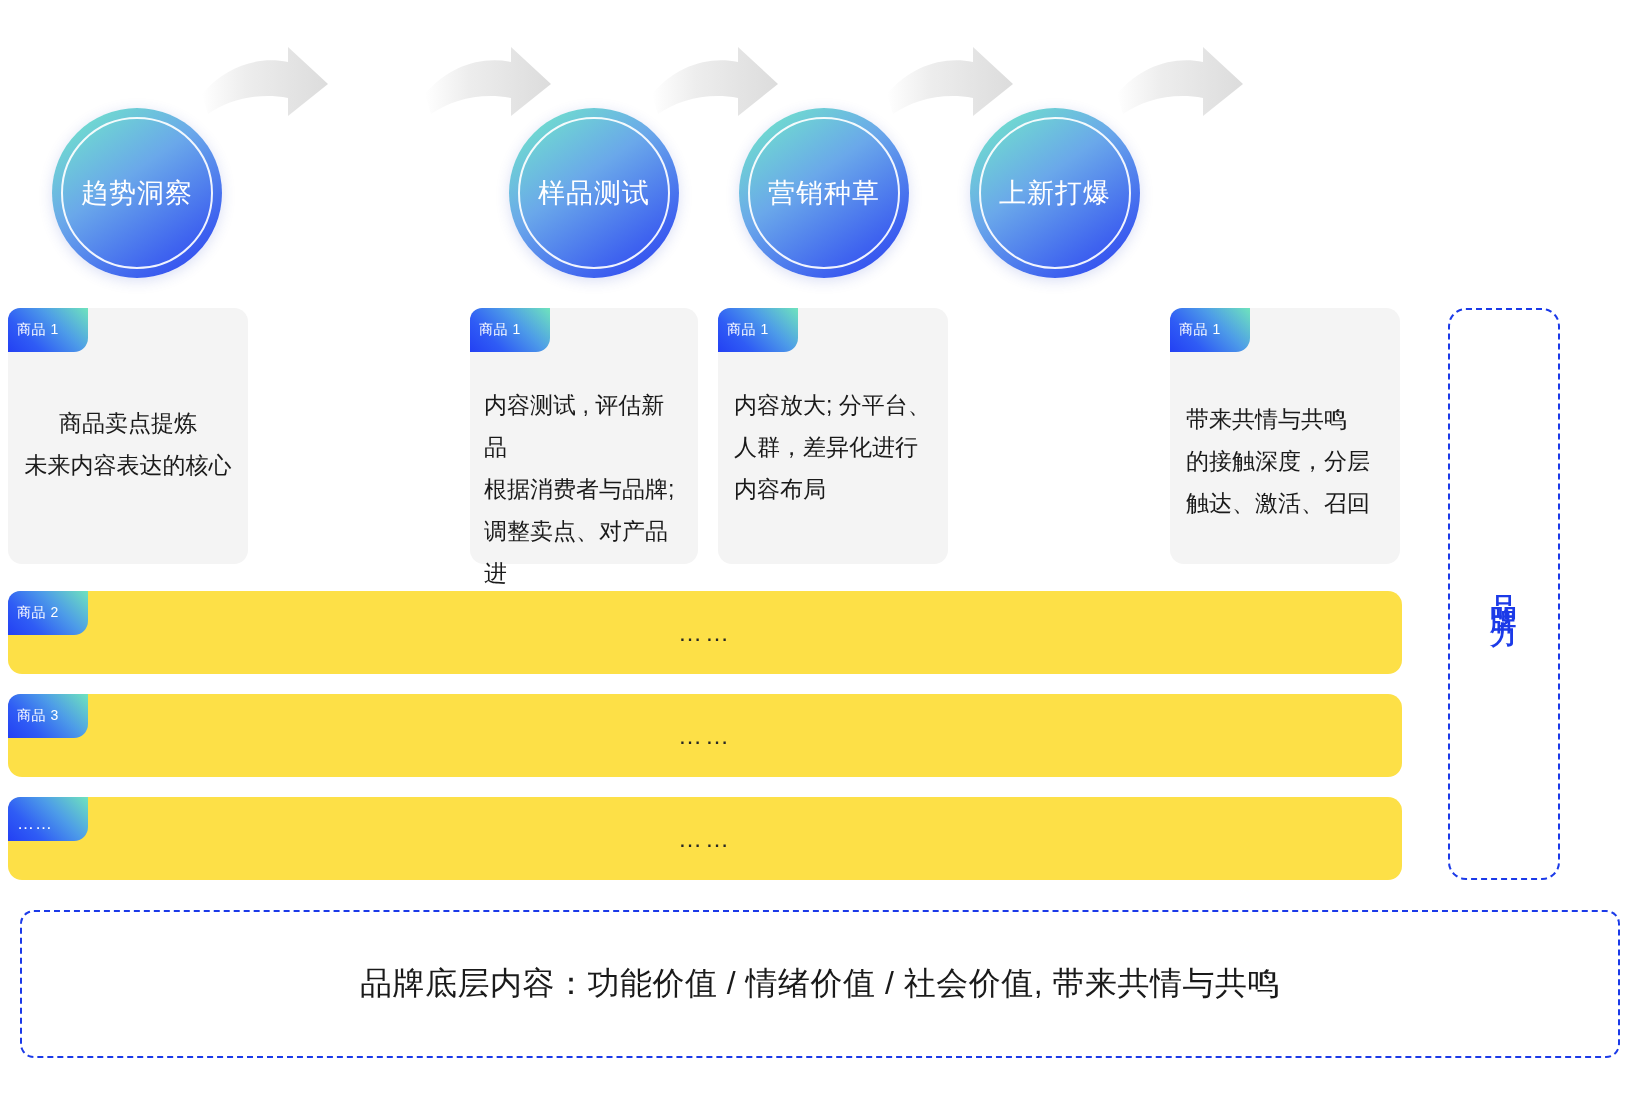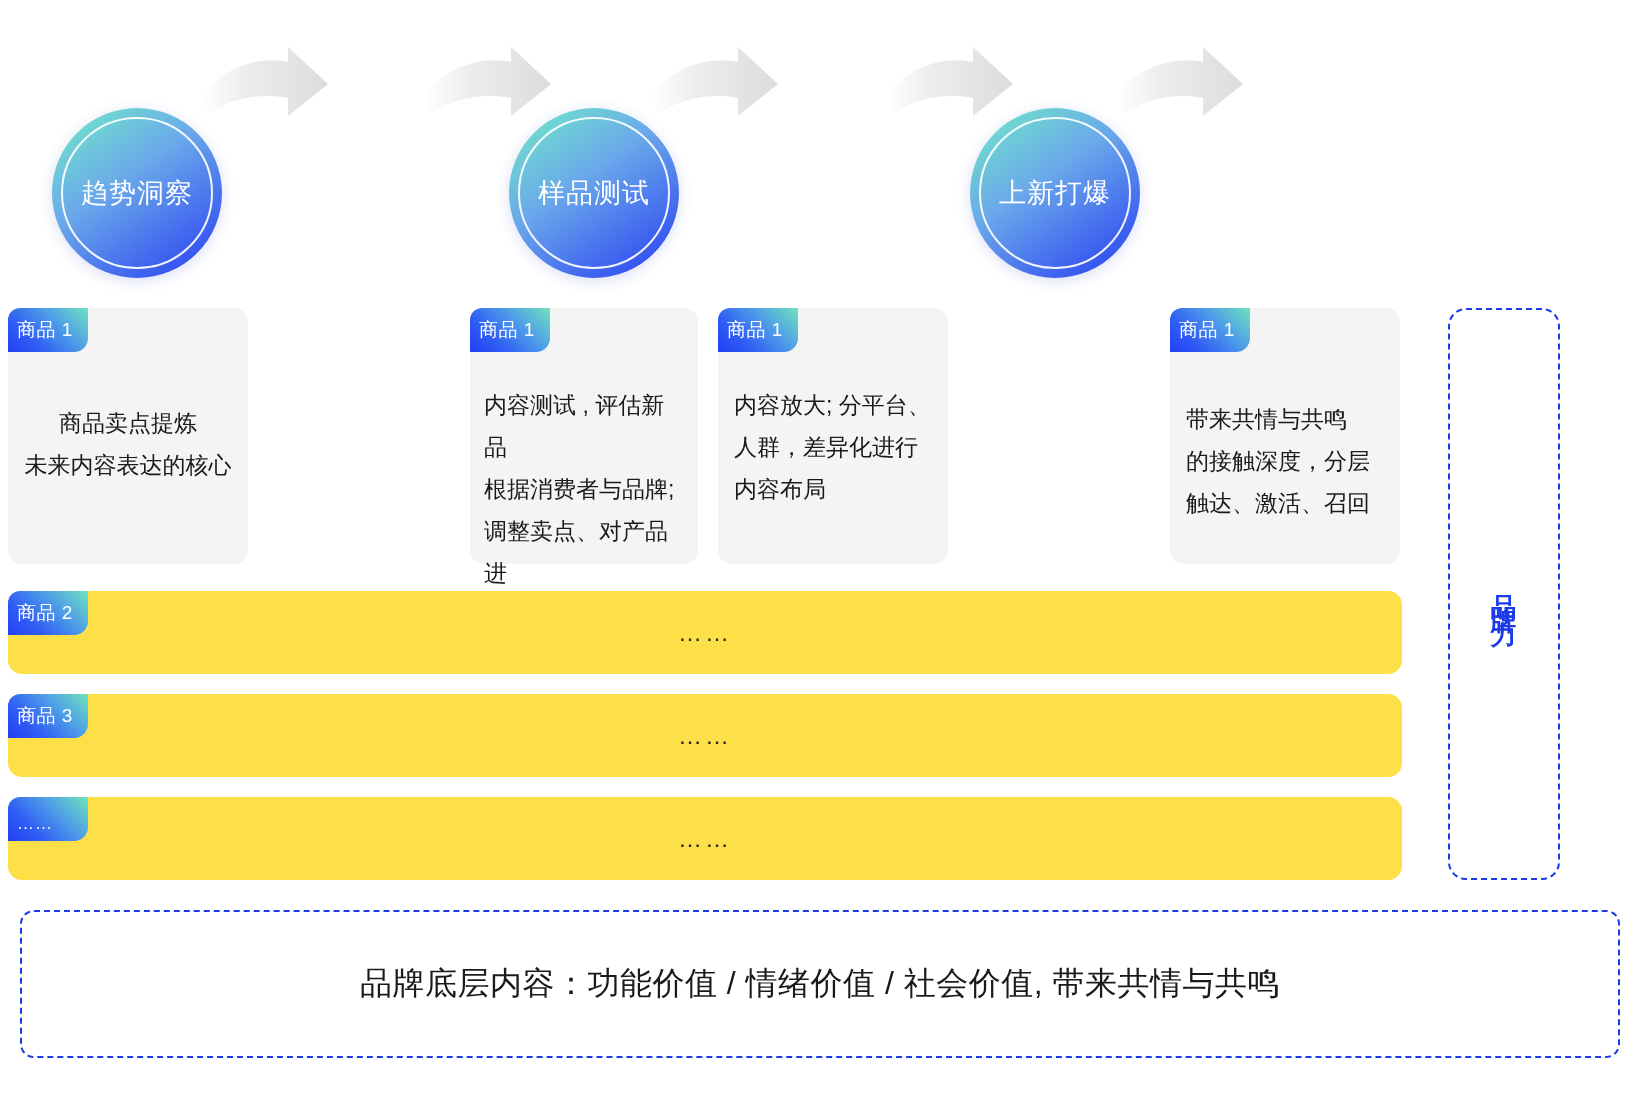--- a/index.html
+++ b/index.html
@@ -43,21 +43,21 @@
   }
 
   
   .tag {
     position: absolute;
     left: 0; top: 0;
     width: 80px; height: 44px;
     border-radius: 12px 0 14px 0;
     background: linear-gradient(225deg, #6fe3bd 0%, #4d9ce8 38%, #2f5cf5 72%, #2340f3 100%);
     color: #fff;
-    font-size: 19px;
+    font-size: 14px;
     display: flex; align-items: center;
     padding-left: 9px;
     z-index: 3;
     letter-spacing: 0.5px;
   }
   .tag.dots { font-size: 17px; align-items: flex-end; padding-bottom: 7px; letter-spacing: 1px; }
 
   
   .card {
     position: absolute;
@@ -187,20 +187,23 @@
       <path d="M2,52 C26,24 58,14 88,20 L88,5 L128,42 L88,74 L88,56 C58,50 28,58 8,72 Z" fill="url(#ag5)"></path>
     </svg>
   </div>
 
   <div class="circle" style="left:52px;  top:108px;">
     <span class="circle-label">趋势洞察</span>
   </div>
   <div class="circle" style="left:509px; top:108px;">
     <span class="circle-label">样品测试</span>
   </div>
+  <div class="circle" style="left:739px; top:108px;">
+    <span class="circle-label">营销种草</span>
+  </div>
   <div class="circle" style="left:970px; top:108px;justify-content:center;">
     <span class="circle-label">上新打爆</span>
   </div>
 
   <div class="card" style="left:8px; top:308px; width:240px; height:256px;">
     <div class="tag">商品 1</div>
     <div class="card-text center" style="top:94px; padding:0 16px;">商品卖点提炼
 未来内容表达的核心</div>
   </div>
 

